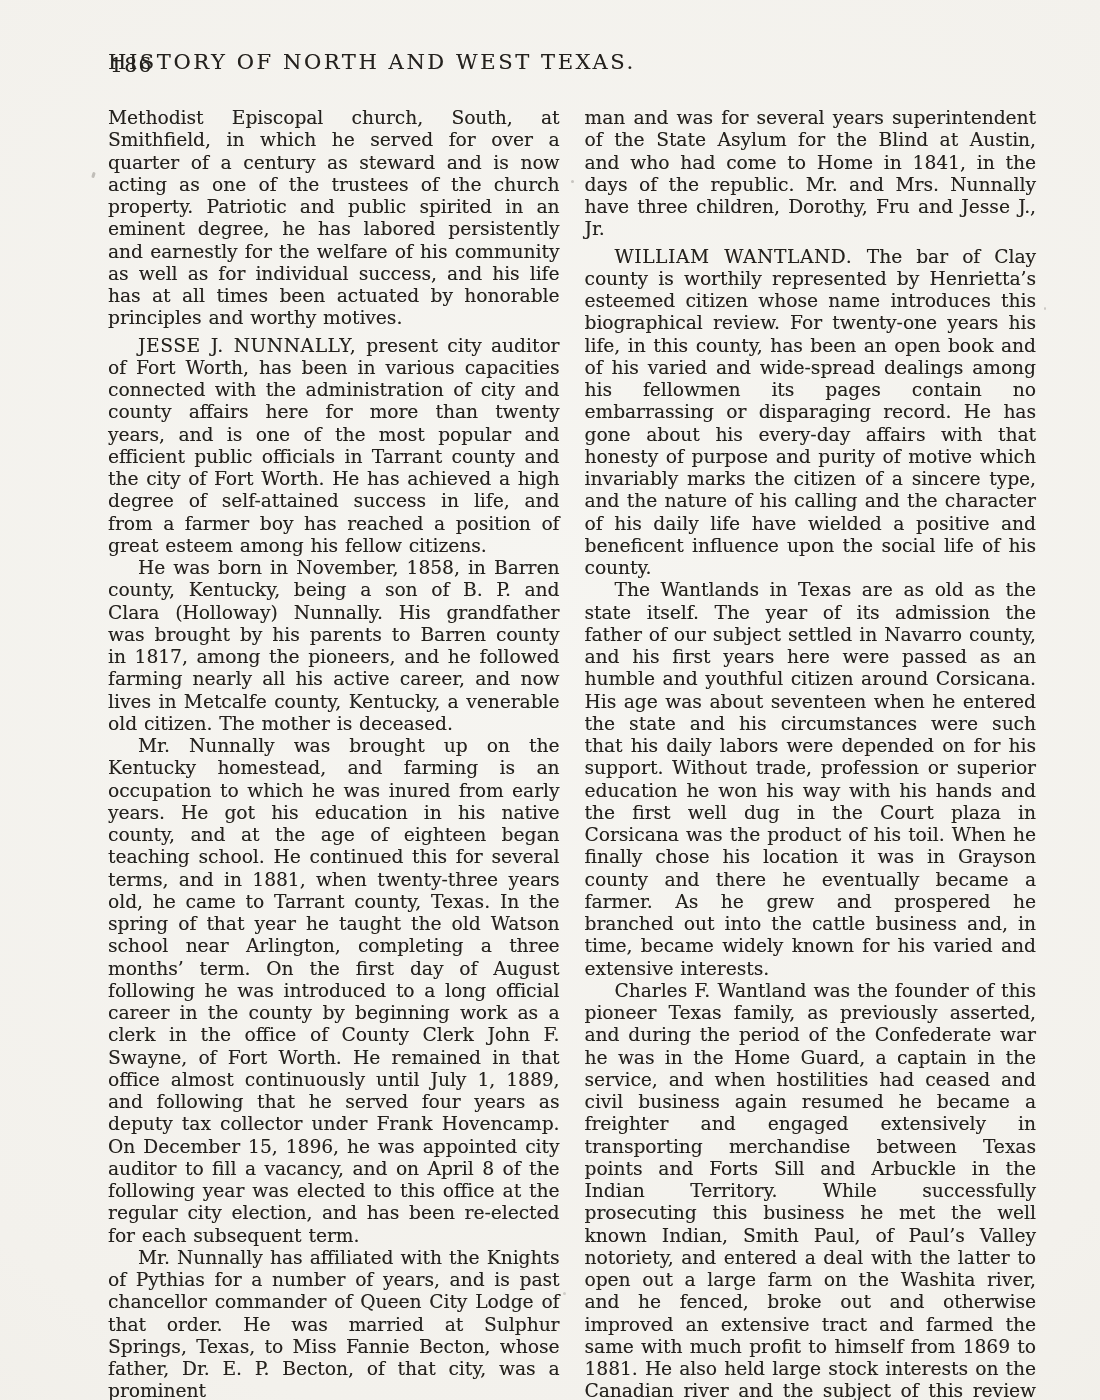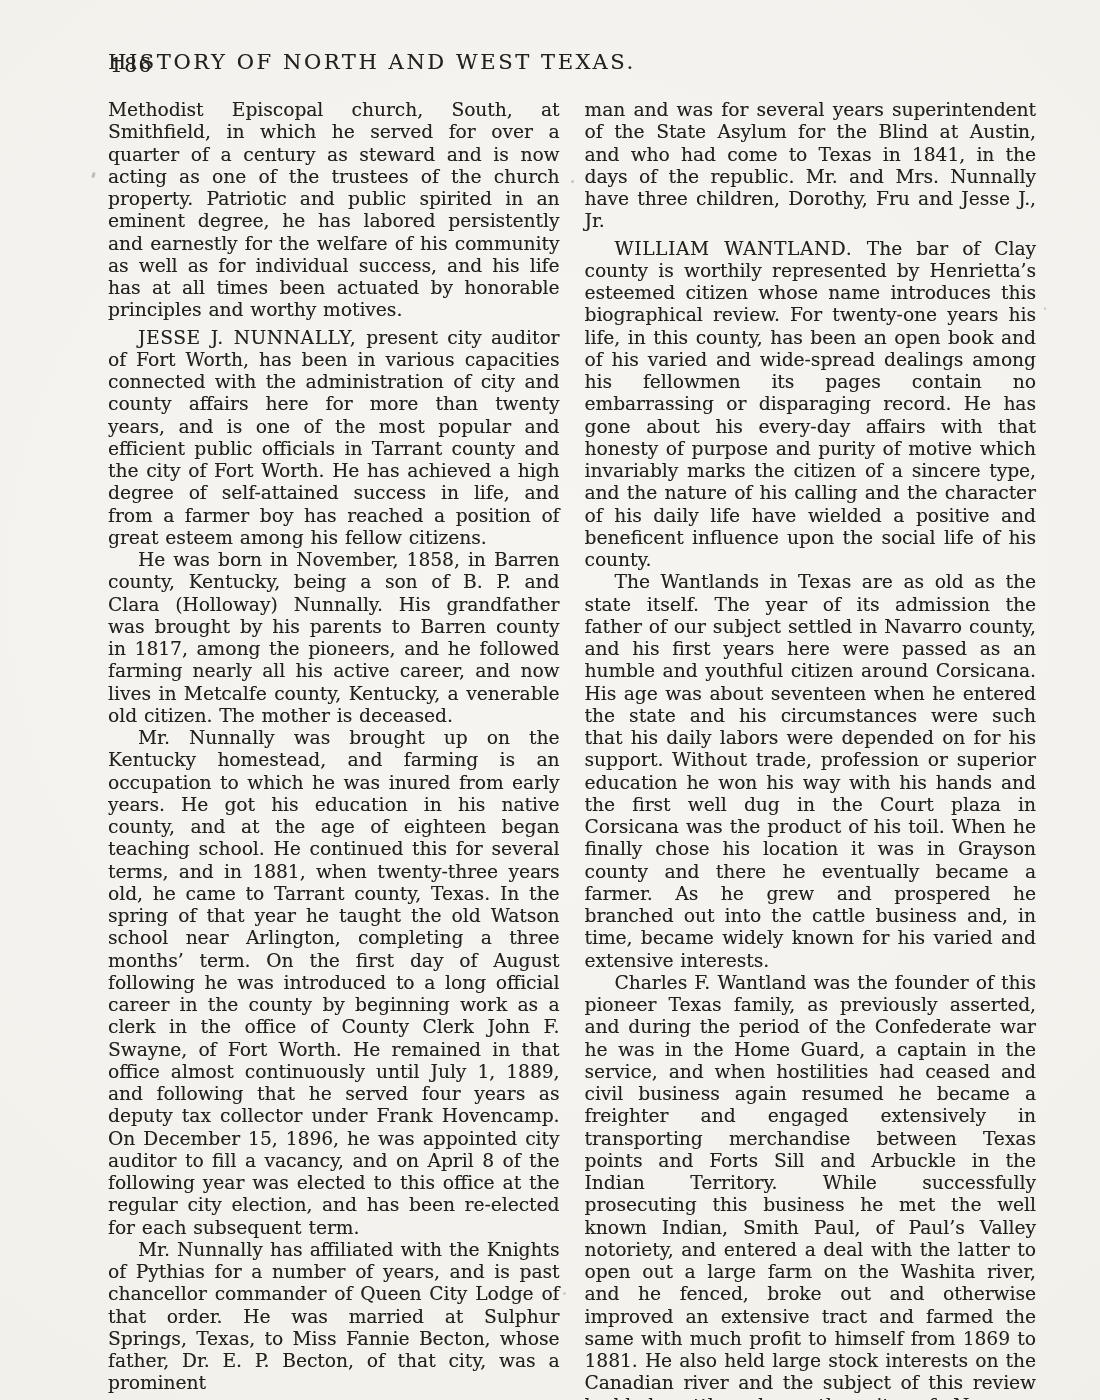--- a/index.html
+++ b/index.html
@@ -55,21 +55,21 @@
   .column { flex: 1 1 0; min-width: 0; }
 
   .column p {
     margin: 0;
     font-size: 18.6px;
     line-height: 22.25px;
     text-align: justify;
     text-indent: 30px;
     word-spacing: 1px;
   }
-  .column p.continuation { text-indent: 0; }
+  .column p.continuation { text-indent: 0; margin-top: 8px; }
   .column p.section-start { margin-top: 5px; }
   .lead { letter-spacing: 0.6px; }
 
   
   .speck {
     position: absolute;
     background: #8d8a84;
     border-radius: 2px;
   }
   .speck-1 { left: 92px;  top: 172px; width: 3px; height: 6px; opacity: .5; transform: rotate(18deg); }
@@ -91,21 +91,21 @@
 
     <section class="column">
       <p class="continuation">Methodist Episcopal church, South, at Smithfield, in which he served for over a quarter of a century as steward and is now acting as one of the trustees of the church property. Patriotic and public spirited in an eminent degree, he has labored persistently and earnestly for the welfare of his community as well as for individual success, and his life has at all times been actuated by honorable principles and worthy motives.</p>
       <p class="section-start"><span class="lead">JESSE J. NUNNALLY, </span><span>present city auditor of Fort Worth, has been in various capacities connected with the administration of city and county affairs here for more than twenty years, and is one of the most popular and efficient public officials in Tarrant county and the city of Fort Worth. He has achieved a high degree of self-attained success in life, and from a farmer boy has reached a position of great esteem among his fellow citizens.</span></p>
       <p>He was born in November, 1858, in Barren county, Kentucky, being a son of B. P. and Clara (Holloway) Nunnally. His grandfather was brought by his parents to Barren county in 1817, among the pioneers, and he followed farming nearly all his active career, and now lives in Metcalfe county, Kentucky, a venerable old citizen. The mother is deceased.</p>
       <p>Mr. Nunnally was brought up on the Kentucky homestead, and farming is an occupation to which he was inured from early years. He got his education in his native county, and at the age of eighteen began teaching school. He continued this for several terms, and in 1881, when twenty-three years old, he came to Tarrant county, Texas. In the spring of that year he taught the old Watson school near Arlington, completing a three months’ term. On the first day of August following he was introduced to a long official career in the county by beginning work as a clerk in the office of County Clerk John F. Swayne, of Fort Worth. He remained in that office almost continuously until July 1, 1889, and following that he served four years as deputy tax collector under Frank Hovencamp. On December 15, 1896, he was appointed city auditor to fill a vacancy, and on April 8 of the following year was elected to this office at the regular city election, and has been re-elected for each subsequent term.</p>
       <p>Mr. Nunnally has affiliated with the Knights of Pythias for a number of years, and is past chancellor commander of Queen City Lodge of that order. He was married at Sulphur Springs, Texas, to Miss Fannie Becton, whose father, Dr. E. P. Becton, of that city, was a prominent</p>
     </section>
 
     <section class="column">
-      <p class="continuation">man and was for several years superintendent of the State Asylum for the Blind at Austin, and who had come to Texas in 1841, in the days of the republic. Mr. and Mrs. Nunnally have three children, Dorothy, Fru and Jesse J., Jr.</p>
+      <p class="continuation">man and was for several years superintendent of the State Asylum for the Blind at Austin, and who had come to Home in 1841, in the days of the republic. Mr. and Mrs. Nunnally have three children, Dorothy, Fru and Jesse J., Jr.</p>
       <p class="section-start"><span class="lead">WILLIAM WANTLAND. </span><span>The bar of Clay county is worthily represented by Henrietta’s esteemed citizen whose name introduces this biographical review. For twenty-one years his life, in this county, has been an open book and of his varied and wide-spread dealings among his fellowmen its pages contain no embarrassing or disparaging record. He has gone about his every-day affairs with that honesty of purpose and purity of motive which invariably marks the citizen of a sincere type, and the nature of his calling and the character of his daily life have wielded a positive and beneficent influence upon the social life of his county.</span></p>
       <p>The Wantlands in Texas are as old as the state itself. The year of its admission the father of our subject settled in Navarro county, and his first years here were passed as an humble and youthful citizen around Corsicana. His age was about seventeen when he entered the state and his circumstances were such that his daily labors were depended on for his support. Without trade, profession or superior education he won his way with his hands and the first well dug in the Court plaza in Corsicana was the product of his toil. When he finally chose his location it was in Grayson county and there he eventually became a farmer. As he grew and prospered he branched out into the cattle business and, in time, became widely known for his varied and extensive interests.</p>
       <p>Charles F. Wantland was the founder of this pioneer Texas family, as previously asserted, and during the period of the Confederate war he was in the Home Guard, a captain in the service, and when hostilities had ceased and civil business again resumed he became a freighter and engaged extensively in transporting merchandise between Texas points and Forts Sill and Arbuckle in the Indian Territory. While successfully prosecuting this business he met the well known Indian, Smith Paul, of Paul’s Valley notoriety, and entered a deal with the latter to open out a large farm on the Washita river, and he fenced, broke out and otherwise improved an extensive tract and farmed the same with much profit to himself from 1869 to 1881. He also held large stock interests on the Canadian river and the subject of this review bedded cattle where the city of Norman, Oklahoma, now stands.</p>
     </section>
 
   </main>
 
   <span class="speck speck-1"></span>
   <span class="speck speck-2"></span>
   <span class="speck speck-3"></span>

